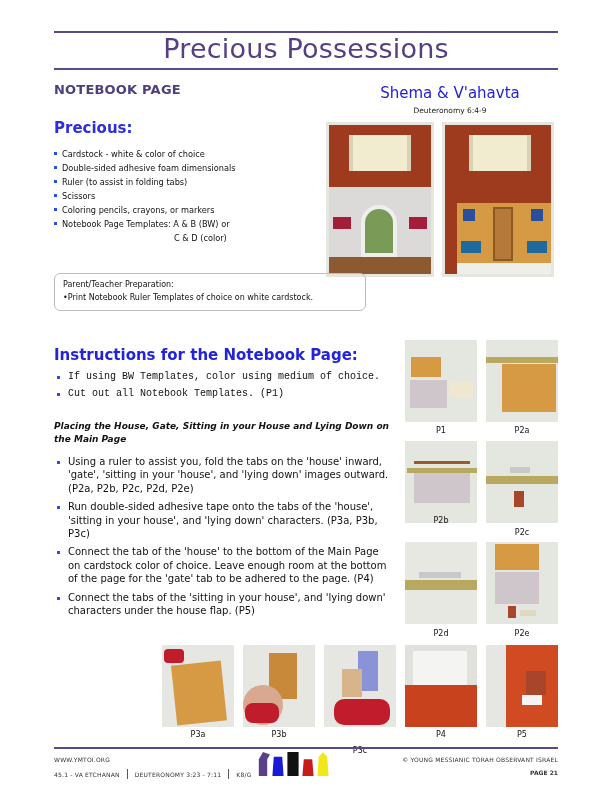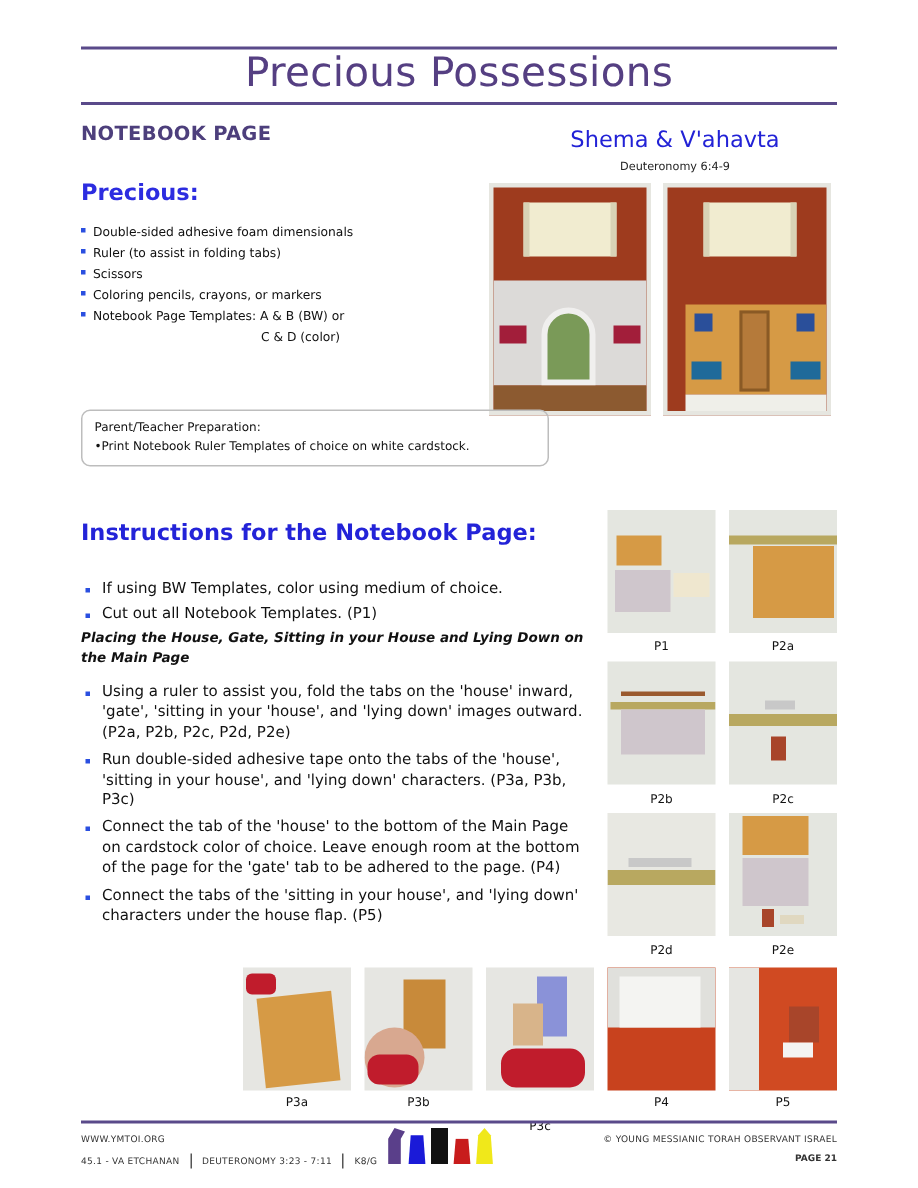--- a/index.html
+++ b/index.html
@@ -70,20 +70,21 @@
 <div class="rule" style="top:31px;"></div>
 <div class="title">Precious Possessions</div>
 <div class="rule" style="top:68px;"></div>
 
 <div class="nb-heading">NOTEBOOK PAGE</div>
 <div class="shema">Shema &amp; V'ahavta</div>
 <div class="deut">Deuteronomy 6:4-9</div>
 
 <div class="materials-h">Precious:</div>
 <ul class="mat-list">
+  <li>Cardstock - white &amp; color of choice</li>
   <li>Double-sided adhesive foam dimensionals</li>
   <li>Ruler (to assist in folding tabs)</li>
   <li>Scissors</li>
   <li>Coloring pencils, crayons, or markers</li>
   <li>Notebook Page Templates: A &amp; B (BW) or</li>
   <li class="cont">C &amp; D (color)</li>
 </ul>
 
 <div class="photo" style="left:326px;top:122px;width:108px;height:155px;background:#9e3b1e;border:3px solid #e6e6e0;">
   <div style="position:absolute;left:20px;top:10px;width:62px;height:36px;background:#f1ecd0;border-left:4px solid #d8d2b6;border-right:4px solid #d8d2b6;"></div>
@@ -105,21 +106,21 @@
   </div>
   <div style="position:absolute;left:12px;top:138px;width:94px;height:11px;background:#efefe9;"></div>
 </div>
 
 <div class="prep-box">
   <div class="p-title">Parent/Teacher Preparation:</div>
   <div class="p-item">•Print Notebook Ruler Templates of choice on white cardstock.</div>
 </div>
 
 <div class="instr-h">Instructions for the Notebook Page:</div>
-<ul class="instr-list" style="top:386px;">
+<ul class="instr-list" style="top:370px;font-family:Liberation Mono, monospace;">
   <li style="margin-bottom:4px;">If using BW Templates, color using medium of choice.</li>
   <li>Cut out all Notebook Templates. (P1)</li>
 </ul>
 <div class="subhead">Placing the House, Gate, Sitting in your House and Lying Down on the Main Page</div>
 <ul class="instr-list" style="top:455px;">
   <li>Using a ruler to assist you, fold the tabs on the 'house' inward, 'gate', 'sitting in your 'house', and 'lying down' images outward. (P2a, P2b, P2c, P2d, P2e)</li>
   <li>Run double-sided adhesive tape onto the tabs of the 'house', 'sitting in your house', and 'lying down' characters. (P3a, P3b, P3c)</li>
   <li>Connect the tab of the 'house' to the bottom of the Main Page on cardstock color of choice. Leave enough room at the bottom of the page for the 'gate' tab to be adhered to the page. (P4)</li>
   <li>Connect the tabs of the 'sitting in your house', and 'lying down' characters under the house flap. (P5)</li>
 </ul>
@@ -135,21 +136,21 @@
   <div style="position:absolute;left:0;top:17px;width:72px;height:6px;background:#b8a860;"></div>
   <div style="position:absolute;left:16px;top:24px;width:54px;height:48px;background:#d69a45;"></div>
 </div>
 <div class="cap" style="left:486px;top:426px;width:72px;">P2a</div>
 
 <div class="photo" style="left:405px;top:441px;width:72px;height:82px;background:#e4e6e0;">
   <div style="position:absolute;left:9px;top:20px;width:56px;height:3px;background:#9a5a2e;"></div>
   <div style="position:absolute;left:2px;top:27px;width:70px;height:5px;background:#b8a860;"></div>
   <div style="position:absolute;left:9px;top:32px;width:56px;height:30px;background:#cfc6cc;"></div>
 </div>
-<div class="cap" style="left:405px;top:528px;width:72px;">P2b</div>
+<div class="cap" style="left:405px;top:516px;width:72px;">P2b</div>
 
 <div class="photo" style="left:486px;top:441px;width:72px;height:82px;background:#e4e6e0;">
   <div style="position:absolute;left:24px;top:26px;width:20px;height:6px;background:#c8c8c8;"></div>
   <div style="position:absolute;left:0;top:35px;width:72px;height:8px;background:#b8a860;"></div>
   <div style="position:absolute;left:28px;top:50px;width:10px;height:16px;background:#a8452a;"></div>
 </div>
 <div class="cap" style="left:486px;top:528px;width:72px;">P2c</div>
 
 <div class="photo" style="left:405px;top:542px;width:72px;height:82px;background:#e8e8e2;">
   <div style="position:absolute;left:14px;top:30px;width:42px;height:6px;background:#c8c8c8;"></div>

